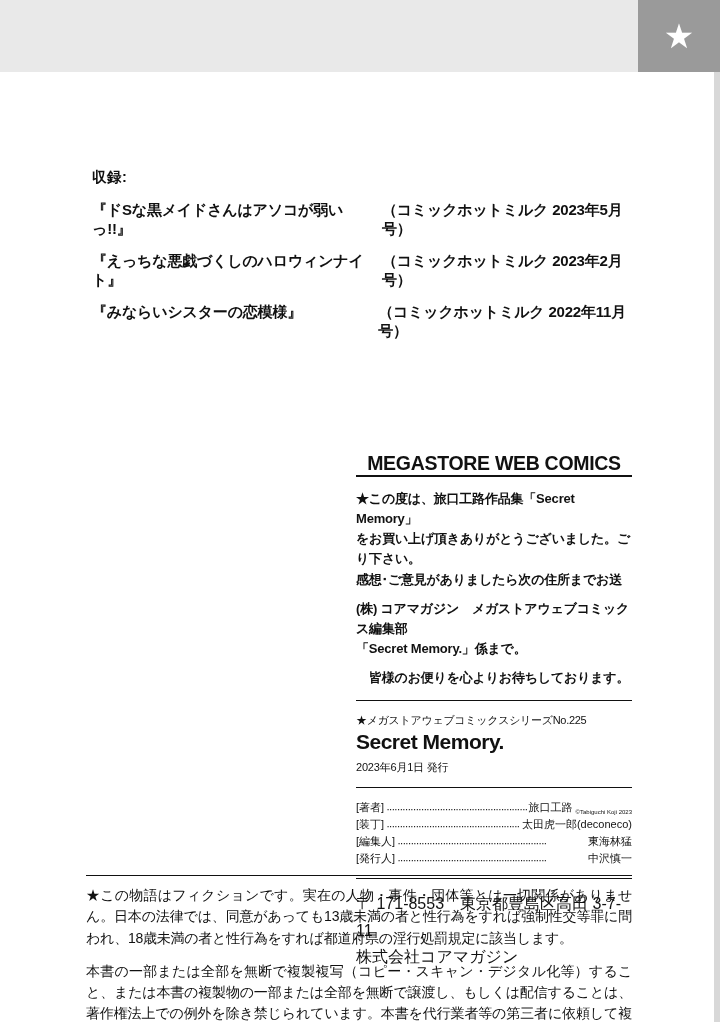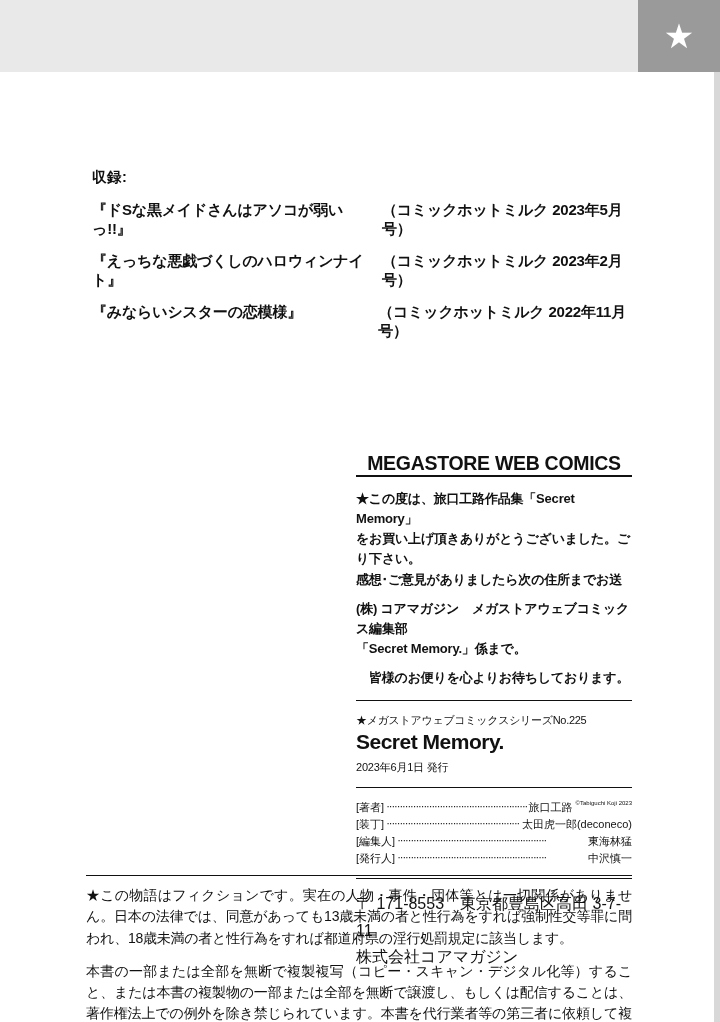--- a/index.html
+++ b/index.html
@@ -121,21 +121,21 @@
     letter-spacing: -0.5px;
     margin: 2px 0 6px 0;
   }
   .pub-date {
     font-size: 11px;
     letter-spacing: -0.2px;
   }
 
   .credit-row {
     display: flex;
-    align-items: flex-start;
+    align-items: flex-end;
     font-size: 11px;
     white-space: nowrap;
     margin-bottom: 2px;
   }
   .credit-label { flex: 0 0 auto; }
   .credit-dots {
     flex: 1 1 auto;
     overflow: hidden;
     white-space: nowrap;
     letter-spacing: -1px;

